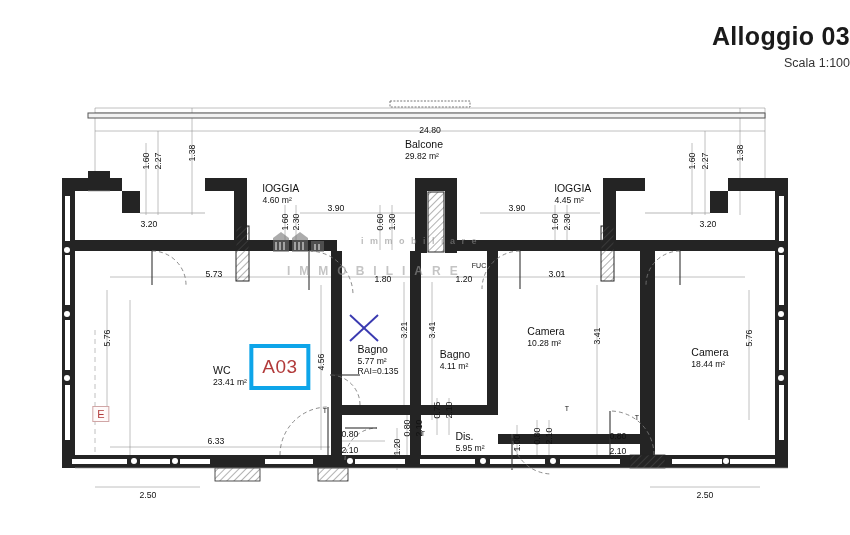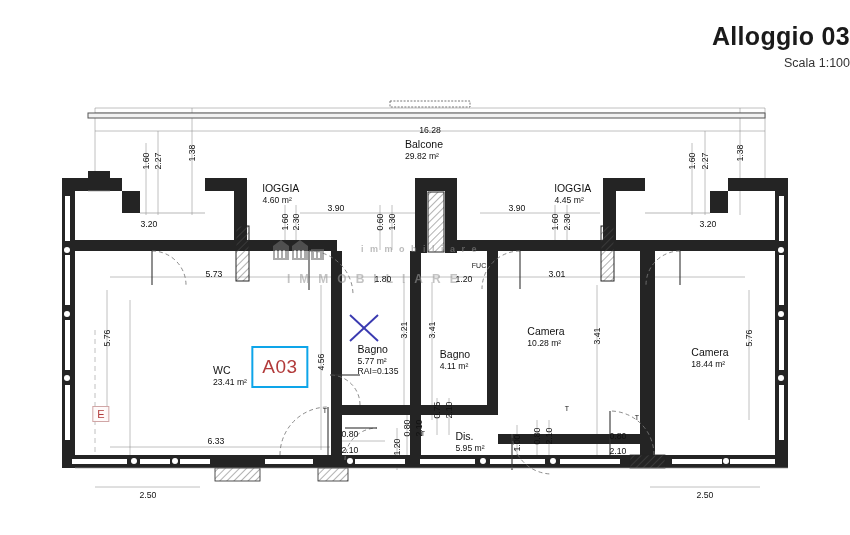--- a/index.html
+++ b/index.html
@@ -26,30 +26,30 @@
   }
   .lbl.rm{font-size:10.5px;}
   .lbl .a{display:block;font-size:8.6px;}
   .dim{
     position:absolute;font-size:8.7px;color:#111;white-space:nowrap;
     transform:translate(-50%,-50%);
   }
   .dim.v{transform:translate(-50%,-50%) rotate(-90deg);}
   .big{
     position:absolute;transform:translate(-50%,-50%);
-    color:#b23b3b;border:2px solid #0ea5e9;background:rgba(255,255,255,.85);
+    color:#b23b3b;border:4px solid #0ea5e9;background:rgba(255,255,255,.85);
     font-size:19px;padding:8px 9px;letter-spacing:.5px;
   }
   .ebox{
     position:absolute;transform:translate(-50%,-50%);
     color:#b23b3b;border:1px solid #d0a6a6;background:rgba(255,250,250,.9);
     font-size:11px;padding:1px 4px;
   }
   .wm{
-    position:absolute;left:275px;top:242px;width:300px;height:42px;
+    position:absolute;left:275px;top:234px;width:300px;height:42px;
     pointer-events:none;opacity:.58;
   }
   .wm .w1{
     position:absolute;left:86px;top:2px;font-size:9px;letter-spacing:6.5px;
     color:#8a8a8a;font-weight:bold;
   }
   .wm .w2{
     position:absolute;left:8px;top:10px;font-size:22px;font-weight:bold;
     letter-spacing:.5px;color:#6f6f6f;
   }
@@ -298,21 +298,21 @@
     <div class="lbl rm" style="left: 573px; top: 194px;"><span>lOGGIA</span><span class="a">4.45 m²</span></div>
     <div class="lbl rm" style="left: 230px; top: 328px; margin-top: 48px;"><span>WC</span><span class="a">23.41 m²</span></div>
     <div class="lbl rm" style="left: 378px; top: 360px;"><span>Bagno</span><span class="a">5.77 m²</span><span class="a">RAI=0.135</span></div>
     <div class="lbl rm" style="left: 455px; top: 360px;"><span>Bagno</span><span class="a">4.11 m²</span></div>
     <div class="lbl rm" style="left: 546px; top: 337px;"><span>Camera</span><span class="a">10.28 m²</span></div>
     <div class="lbl rm" style="left: 710px; top: 358px;"><span>Camera</span><span class="a">18.44 m²</span></div>
     <div class="lbl rm" style="left: 470px; top: 442px;"><span>Dis.</span><span class="a">5.95 m²</span></div>
   </div>
 
 <div id="dim-labels">
-    <div class="dim" style="left: 430px; top: 130px;">16.28</div>
+    <div class="dim" style="left: 430px; top: 130px;">24.80</div>
     <div class="dim v" style="left: 146px; top: 161px;">1.60</div>
     <div class="dim v" style="left: 158px; top: 161px;">2.27</div>
     <div class="dim v" style="left: 192px; top: 153px;">1.38</div>
     <div class="dim v" style="left: 692px; top: 161px;">1.60</div>
     <div class="dim v" style="left: 705px; top: 161px;">2.27</div>
     <div class="dim v" style="left: 740px; top: 153px;">1.38</div>
     <div class="dim" style="left: 149px; top: 224px;">3.20</div>
     <div class="dim" style="left: 708px; top: 224px;">3.20</div>
     <div class="dim v" style="left: 285px; top: 222px;">1.60</div>
     <div class="dim v" style="left: 296px; top: 222px;">2.30</div>

